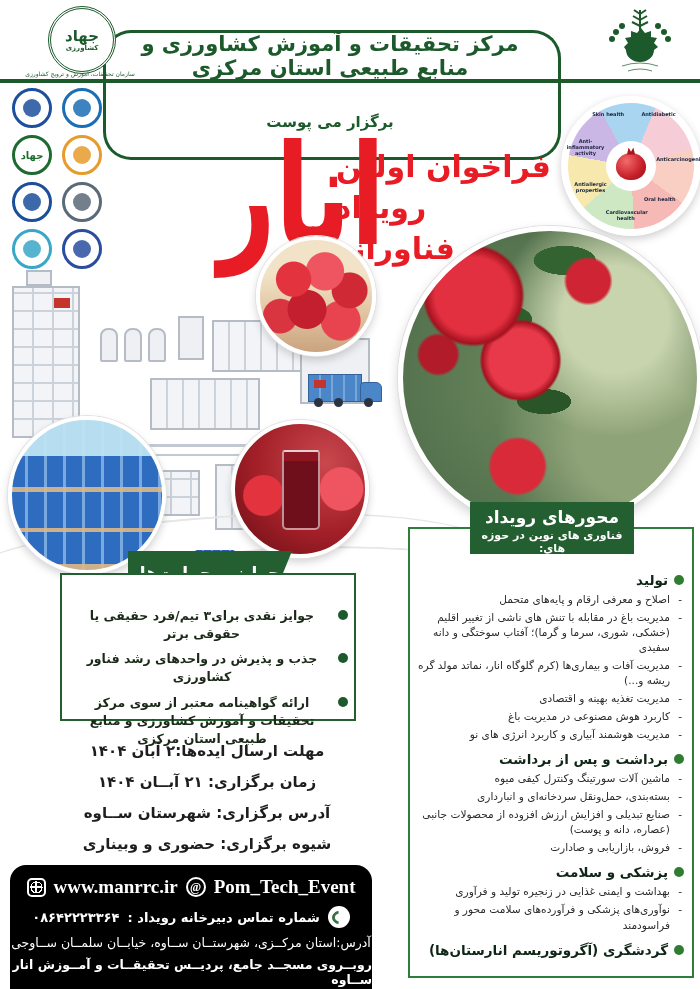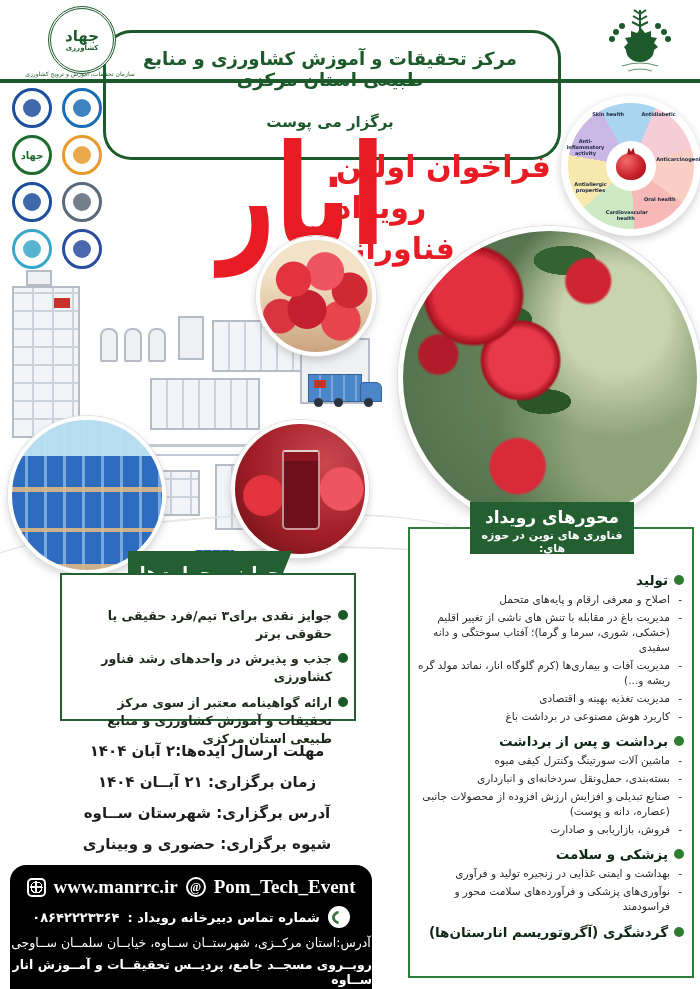--- a/index.html
+++ b/index.html
@@ -7,21 +7,21 @@
     position:relative;width:700px;height:989px;background:#ffffff;overflow:hidden;
     font-family:"DejaVu Sans",sans-serif;
   }
   .abs{position:absolute;}
 
   
   .top-rule{left:0;top:79px;width:700px;height:4px;background:#1d5a2b;}
   .frame-top{left:103px;top:30px;width:452px;height:51px;border:3px solid #1d5a2b;border-bottom:none;border-radius:28px 28px 0 0;background:transparent;}
   .frame-bottom{left:103px;top:81px;width:452px;height:76px;border:3px solid #1d5a2b;border-top:none;border-radius:0 0 28px 28px;}
   .org-line{left:112px;width:436px;text-align:center;color:#1d5a2b;font-weight:bold;direction:rtl;}
-  .org-line.l1{top:48px;font-size:18px;}
+  .org-line.l1{top:32px;font-size:21px;}
   .org-line.l2{top:76px;font-size:16px;}
   .org-line.l3{top:113px;font-size:15px;}
 
   .jahad-logo{left:48px;top:6px;width:62px;height:62px;border:3px double #1d5a2b;border-radius:50%;background:#fff;
     display:flex;flex-direction:column;align-items:center;justify-content:center;color:#1d5a2b;font-weight:bold;}
   .jahad-logo .t1{font-size:15px;line-height:15px;}
   .jahad-logo .t2{font-size:7px;}
   .jahad-caption{left:22px;top:70px;width:116px;text-align:center;font-size:6px;color:#1d5a2b;direction:rtl;}
 
   .ministry-logo{left:592px;top:4px;width:96px;height:74px;}
@@ -103,21 +103,21 @@
       radial-gradient(circle at 50% 50%,#6d8a60,#55734e 70%,#405c3c);}
 
   
   .swoosh{border-top:2px solid #e6e6e6;border-radius:50%;}
 
   
   .prize-label{left:128px;top:551px;width:164px;height:44px;background:#235f30;color:#fff;font-weight:bold;font-size:17px;
     display:flex;align-items:center;justify-content:center;direction:rtl;
     clip-path:polygon(0 0,100% 0,94% 55%,100% 100%,0 100%);}
   .prize-box{left:60px;top:573px;width:296px;height:148px;border:2px solid #235f30;background:#fff;box-sizing:border-box;}
-  .prize-list{position:absolute;left:10px;top:32px;width:276px;direction:rtl;}
+  .prize-list{position:absolute;left:10px;top:32px;width:276px;direction:rtl;text-align:center;}
   .prize-item{display:flex;align-items:flex-start;margin-bottom:7px;font-size:12.5px;font-weight:bold;color:#1b2a18;line-height:1.45;}
   .prize-item .dot{flex:0 0 10px;width:10px;height:10px;border-radius:50%;background:#1d5a2b;margin-left:6px;margin-top:3px;}
 
   
   .schedule{left:52px;top:742px;width:310px;direction:rtl;text-align:center;}
   .schedule-line{font-size:15px;font-weight:bold;color:#1e1e1e;margin-bottom:13px;}
 
   
   .contact{left:10px;top:865px;width:362px;height:141px;border-radius:16px;background:#000000;color:#fff;}
   .contact-row1{position:absolute;left:0;top:11px;width:100%;display:flex;align-items:center;justify-content:center;gap:8px;
@@ -319,21 +319,22 @@
   <div class="abs axes-box">
     <div class="axes-content" id="axes-content">
         <div class="axis-section">
           <span class="dot"></span>
           <span>تولید</span>
         </div>
         <div class="axis-item">اصلاح و معرفی ارقام و پایه‌های متحمل</div>
         <div class="axis-item">مدیریت باغ در مقابله با تنش های ناشی از تغییر اقلیم (خشکی، شوری، سرما و گرما)؛ آفتاب سوختگی و دانه سفیدی</div>
         <div class="axis-item">مدیریت آفات و بیماری‌ها (کرم گلوگاه انار، نماتد مولد گره ریشه و...)</div>
         <div class="axis-item">مدیریت تغذیه بهینه و اقتصادی</div>
-        <div class="axis-item">کاربرد هوش مصنوعی در برداشت باغ</div>
+        <div class="axis-item">کاربرد هوش مصنوعی در مدیریت باغ</div>
+        <div class="axis-item">مدیریت هوشمند آبیاری و کاربرد انرژی های نو</div>
         <div class="axis-section">
           <span class="dot"></span>
           <span>برداشت و پس از برداشت</span>
         </div>
         <div class="axis-item">ماشین آلات سورتینگ وکنترل کیفی میوه</div>
         <div class="axis-item">بسته‌بندی، حمل‌ونقل سردخانه‌ای و انبارداری</div>
         <div class="axis-item">صنایع تبدیلی و افزایش ارزش افزوده از محصولات جانبی (عصاره، دانه و پوست)</div>
         <div class="axis-item">فروش، بازاریابی و صادارت</div>
         <div class="axis-section">
           <span class="dot"></span>

